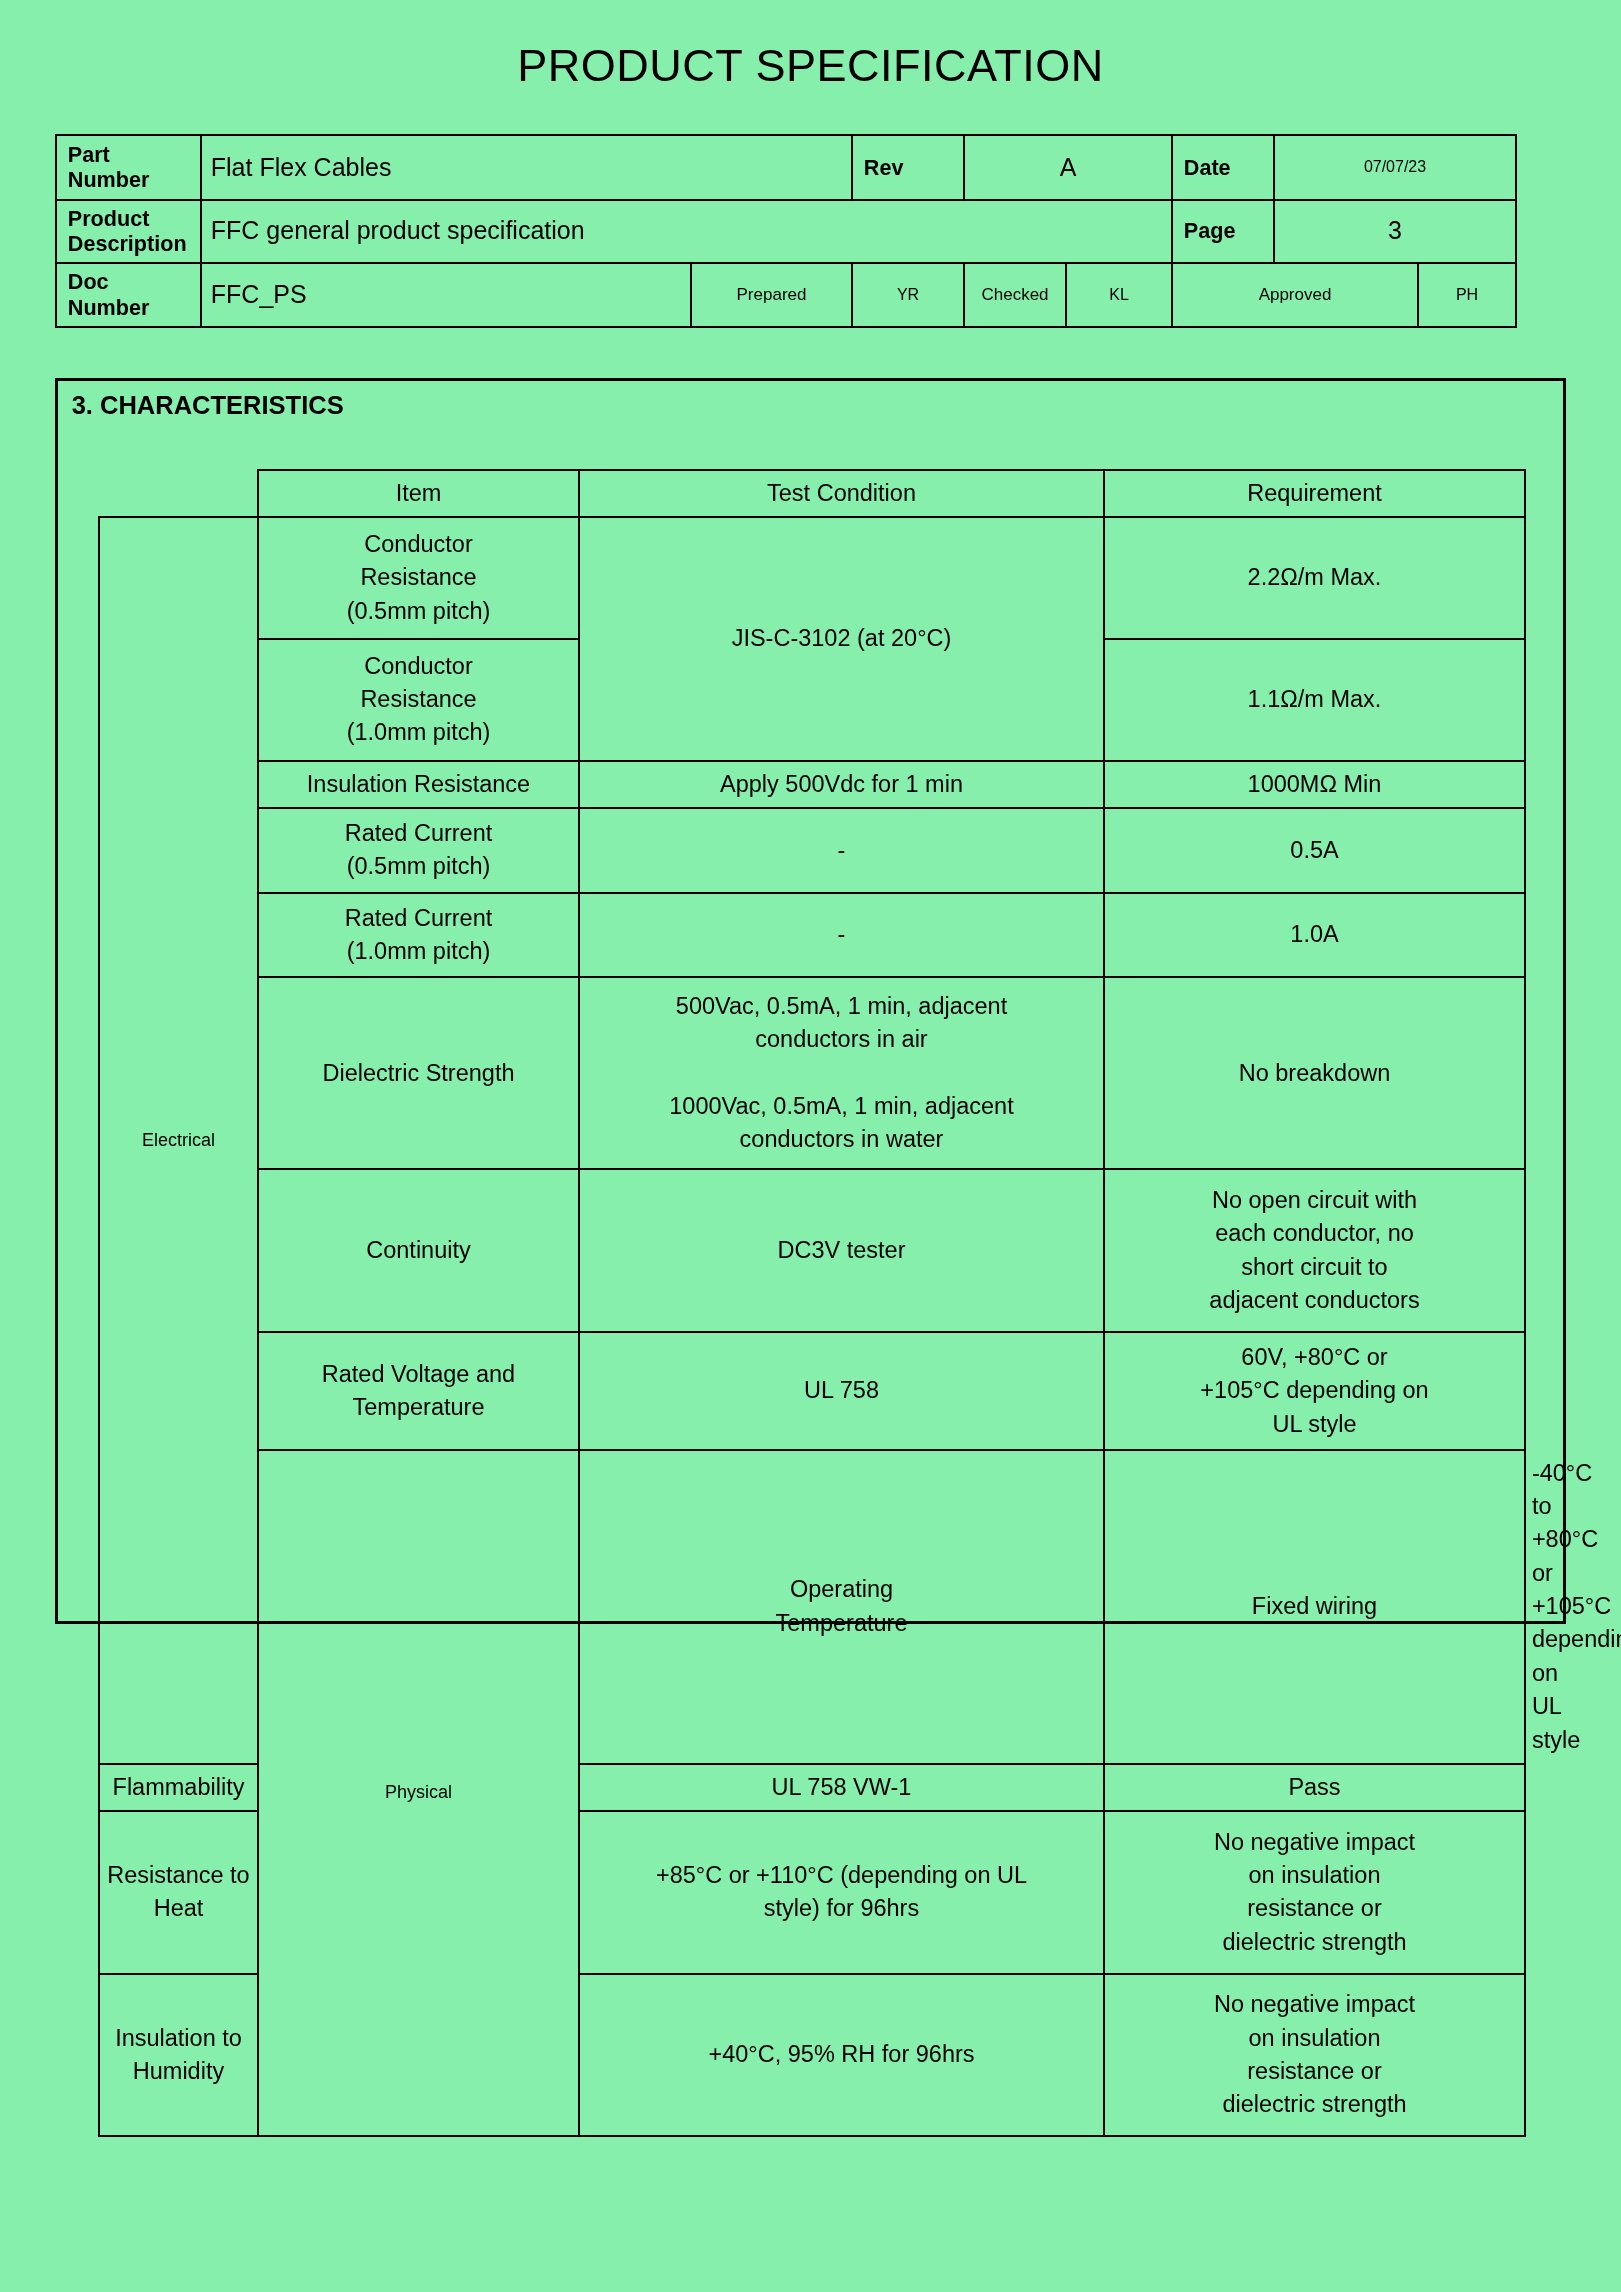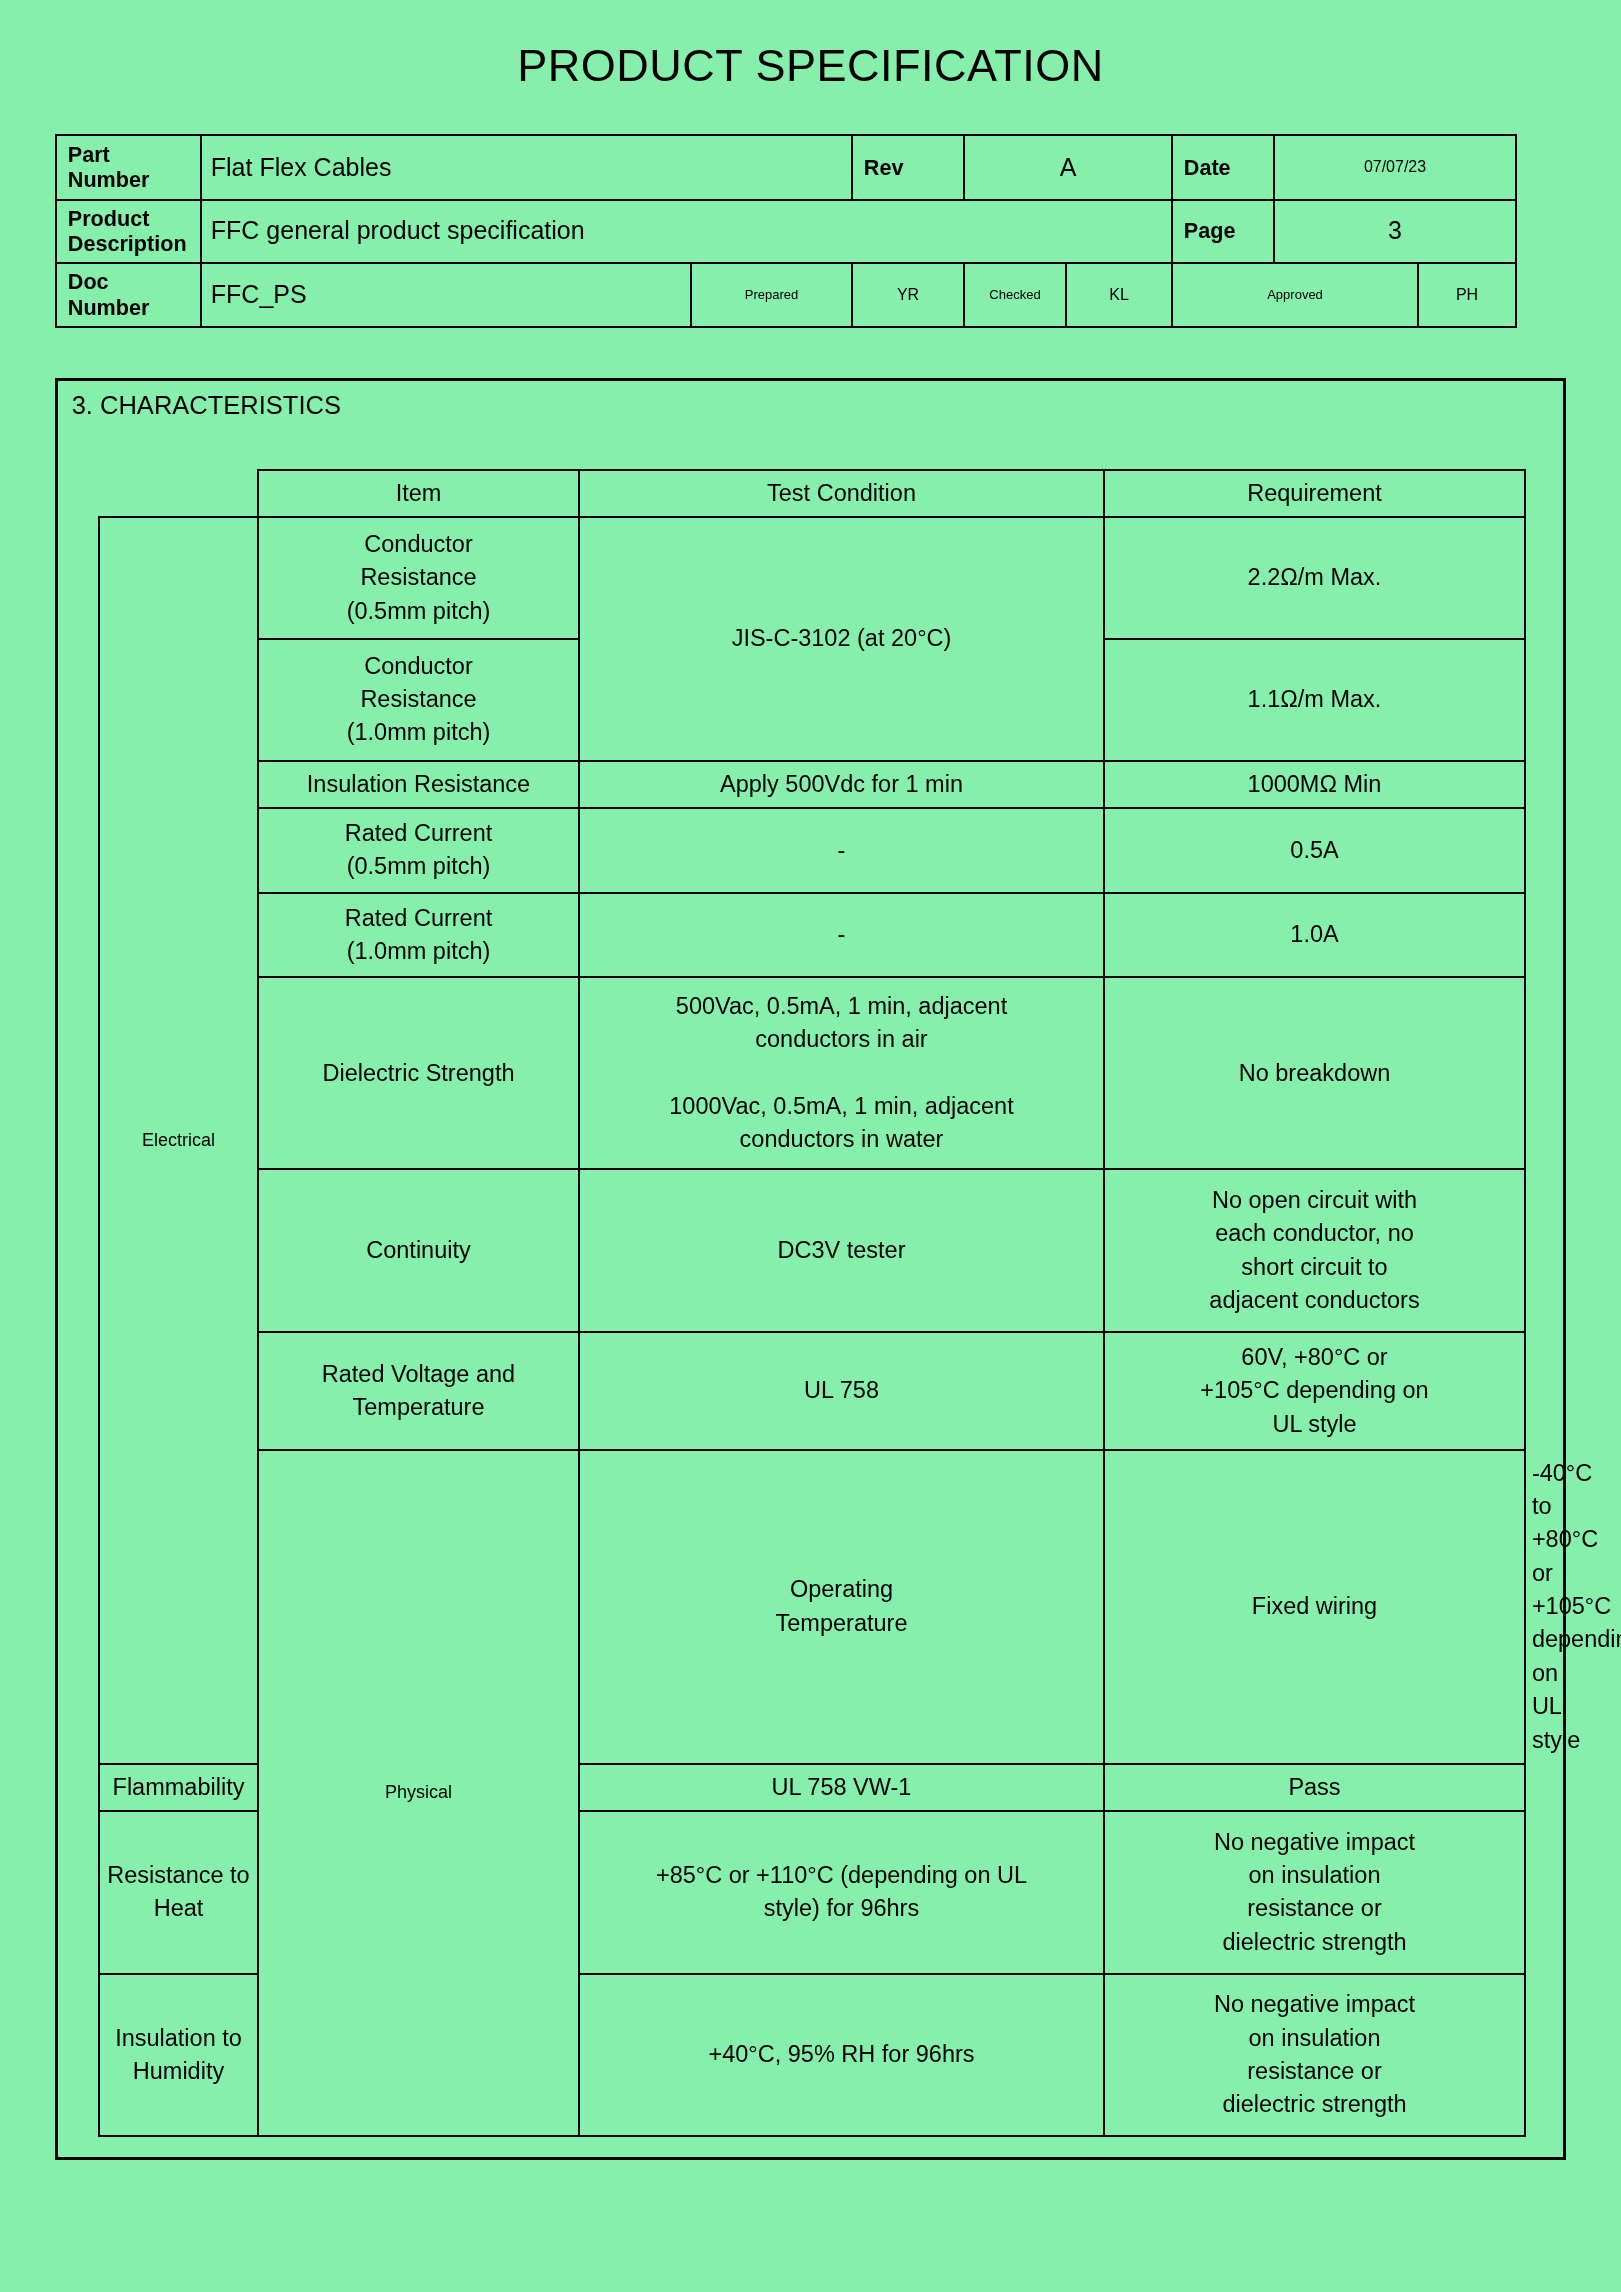--- a/index.html
+++ b/index.html
@@ -57,40 +57,41 @@
     font-size: 21.6px;
     padding-left: 10.8px;
   }
   table.header-table .val {
     font-weight: normal;
   }
   table.header-table .ctr {
     text-align: center;
   }
   table.header-table .small {
-    font-size: 13px;
+    font-size: 17px;
     text-align: center;
   }
   table.header-table .smallval {
     font-size: 16px;
     text-align: center;
   }
   .hdr-row-1 td { height: 57px; }
   .hdr-row-2 td { height: 55px; }
   .hdr-row-3 td { height: 57px; }
 
   
   .char-frame {
     position: absolute;
     left: 55px;
     top: 378px;
     width: 1511px;
-    height: 1782px;
+    height: 1246px;
     border: 3.9px solid #000;
     box-sizing: border-box;
+    font-weight: bold;
   }
   .char-heading {
     position: absolute;
     left: 13.7px;
     top: 9.8px;
     font-size: 25.5px;
     line-height: 1.1;
   }
 
   

